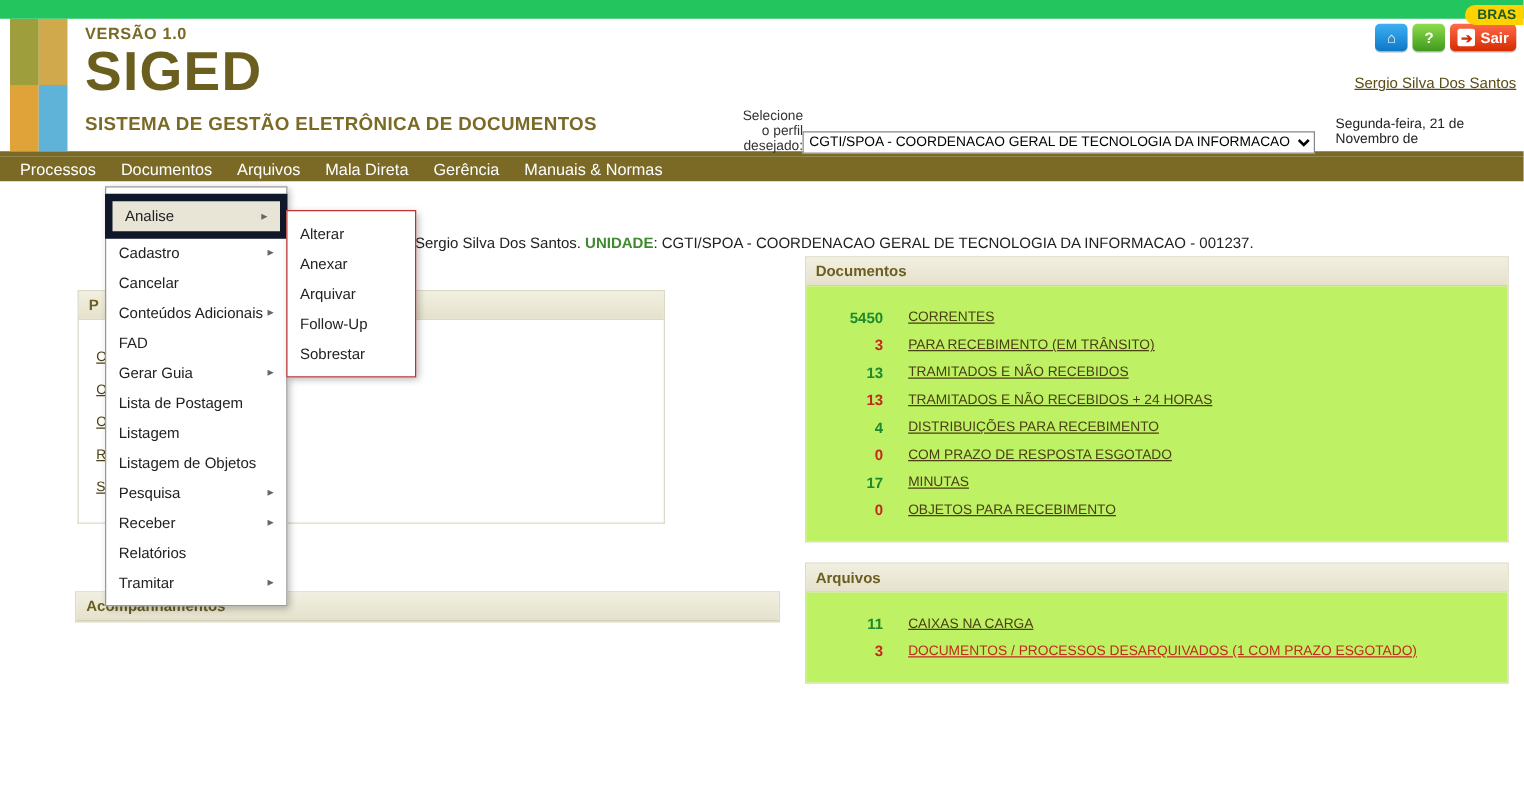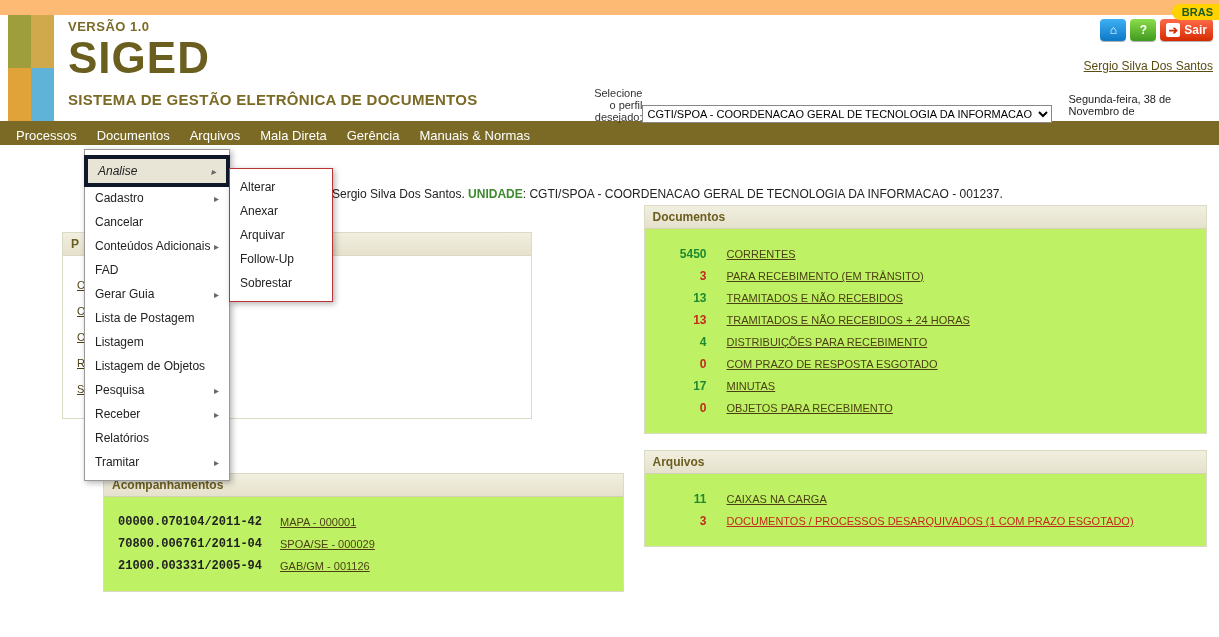--- a/index.html
+++ b/index.html
@@ -1,18 +1,18 @@
 <!DOCTYPE html>
 <html><head>
 <meta charset="utf-8">
 <style>
   * { box-sizing: border-box; }
   body { margin:0; font-family: Arial, Helvetica, sans-serif; font-size:12px; background:#fff; color:#222; }
   
-  .top-green { height:15px; background:#fdba74; position:relative; }
+  .top-green { height:15px; background:#22c55e; position:relative; }
   .bras-badge { position:absolute; right:0; top:4px; background:#ffd200; color:#1a5b23; font-weight:bold; font-size:11px; padding:2px 6px 2px 10px; border-top-left-radius:8px; border-bottom-left-radius:8px; }
   
   .header { display:flex; align-items:flex-start; height:110px; background:#fff; border-bottom:4px solid #7a6a26; }
   .logo-blocks { width:46px; height:100%; display:grid; grid-template-columns:1fr 1fr; grid-template-rows:1fr 1fr; margin-left:8px; }
   .b1{background:#9e9e3d;} .b2{background:#cfa94b;} .b3{background:#e0a33a;} .b4{background:#5fb3d8;}
   .title-block { padding:4px 0 0 14px; flex:0 0 540px; }
   .version { font-size:13px; font-weight:bold; color:#7a6a26; letter-spacing:.5px; }
   .app-name { font-size:44px; font-weight:bold; color:#6b5f20; line-height:1; margin-top:2px; letter-spacing:1px; }
   .subtitle { font-size:15px; font-weight:bold; color:#7a6a26; letter-spacing:.3px; margin-top:11px; }
   .header-right { flex:1; display:flex; flex-direction:column; align-items:flex-end; padding:4px 6px 0 0; }
@@ -26,21 +26,21 @@
   .profile-row { display:flex; align-items:center; gap:8px; margin-top:14px; }
   .profile-label { font-size:11px; color:#333; text-align:right; }
   .profile-select { font-size:11px; width:410px; height:18px; border:1px solid #888; background:#fff; }
   .date-text { font-size:11px; color:#222; margin-left:8px; }
   
   .menubar { background:#7a6a26; height:20px; display:flex; align-items:center; padding-left:16px; gap:20px; color:#fff; font-size:13px; }
   .menubar span { cursor:pointer; }
   
   .dropdown { position:absolute; left:84px; top:149px; width:146px; background:#fff; border:1px solid #999; box-shadow:2px 2px 6px rgba(0,0,0,.3); padding:6px 0; z-index:30; }
   .dd-item { display:flex; align-items:center; justify-content:space-between; padding:5px 10px; font-size:12px; color:#222; cursor:pointer; }
-  .dd-item.selected { background:#e8e4d6; border:4px solid #0f172a; margin:-1px;font-style:italic; }
+  .dd-item.selected { background:#e8e4d6; border:6px solid #0f172a; margin:-1px; }
   .chev { color:#666; font-size:10px; }
   .submenu { position:absolute; left:229px; top:168px; width:104px; background:#fff; border:1px solid #b33; border-top:1px solid #b33; padding:6px 0; box-shadow:2px 2px 6px rgba(0,0,0,.3); z-index:31; }
   .sub-item { padding:5px 10px; font-size:12px; cursor:pointer; }
   
   .greeting { position:absolute; left:332px; top:187px; font-size:12px; color:#222; }
   .greeting .unit-label { color:#3d8a2f; font-weight:bold; }
   .greeting .unit-val { color:#222; }
   .content { display:flex; gap:20px; padding:60px 12px 12px 60px; }
   .col { flex:1; display:flex; flex-direction:column; gap:16px; }
   .panel { border:1px solid #dcd9c4; background:#fcfcf8; }
@@ -54,21 +54,21 @@
   .row-item a.red { color:#c22a1e; }
   .acomp-row { display:flex; gap:18px; margin:8px 0; align-items:center; }
   .acomp-row .proc { font-weight:bold; font-family: "Courier New", monospace; font-size:12px; }
   .acomp-row a { color:#4b3f13; text-decoration:underline; font-size:11px; cursor:pointer; }
 
   .peek { position:absolute; left:62px; top:232px; z-index:5; }
   .peek-hd { width:470px; background:linear-gradient(#f1efe0,#e5e1cc); border:1px solid #dcd9c4; color:#6b5e20; font-weight:bold; font-size:12px; padding:4px 8px; }
   .peek-body { width:470px; border:1px solid #dcd9c4; border-top:none; background:#fff; padding:10px 14px; }
   .peek-item { margin:12px 0; }
   .peek-item a { color:#4b3f13; text-decoration:underline; font-size:11px; }
-  .acomp-panel-left { margin-top:268px;margin-left:43px; }
+  .acomp-panel-left { margin-top:268px; }
 </style>
 </head>
 <body>
 
 <div class="top-green">
   <div class="bras-badge">BRAS</div>
 </div>
 
 <div class="header">
   <div class="logo-blocks">
@@ -96,21 +96,21 @@
       </div>
     </div>
     <a class="user-link">Sergio Silva Dos Santos</a>
     <div class="profile-row">
       <div style="display:flex;flex-direction:row;align-items:flex-end;">
         <span class="profile-label">Selecione o perfil desejado:</span>
         <select class="profile-select">
           <option>CGTI/SPOA - COORDENACAO GERAL DE TECNOLOGIA DA INFORMACAO - 001237</option>
         </select>
       </div>
-      <span class="date-text">Segunda-feira, 38 de Novembro de</span>
+      <span class="date-text">Segunda-feira, 21 de Novembro de</span>
     </div>
   </div>
 </div>
 
 <div class="menubar">
   <span>Processos</span>
   <span>Documentos</span>
   <span>Arquivos</span>
   <span>Mala Direta</span>
   <span>Gerência</span>
@@ -186,34 +186,20 @@
       <div class="peek-item"><a>O RECEBIDOS + 24 HORAS</a></div>
       <div class="peek-item"><a>RA RECEBIMENTO</a></div>
       <div class="peek-item"><a>SPOSTA ESGOTADO</a></div>
     </div>
 </div>
 
 <div class="content">
   <div class="col">
     <div class="panel acomp-panel-left">
       <div class="panel-hd">Acompanhamentos</div>
-      <div class="panel-body" id="acomp-body">
-          <div class="acomp-row">
-            <span class="proc">00000.070104/2011-42</span>
-            <a>MAPA - 000001</a>
-          </div>
-          <div class="acomp-row">
-            <span class="proc">70800.006761/2011-04</span>
-            <a>SPOA/SE - 000029</a>
-          </div>
-          <div class="acomp-row">
-            <span class="proc">21000.003331/2005-94</span>
-            <a>GAB/GM - 001126</a>
-          </div>
-        </div>
     </div>
   </div>
   <div class="col">
     <div class="panel">
       <div class="panel-hd">Documentos</div>
       <div class="panel-body" id="docs-body">
           <div class="row-item">
             <span class="num green">5450</span>
             <a>CORRENTES</a>
           </div>

